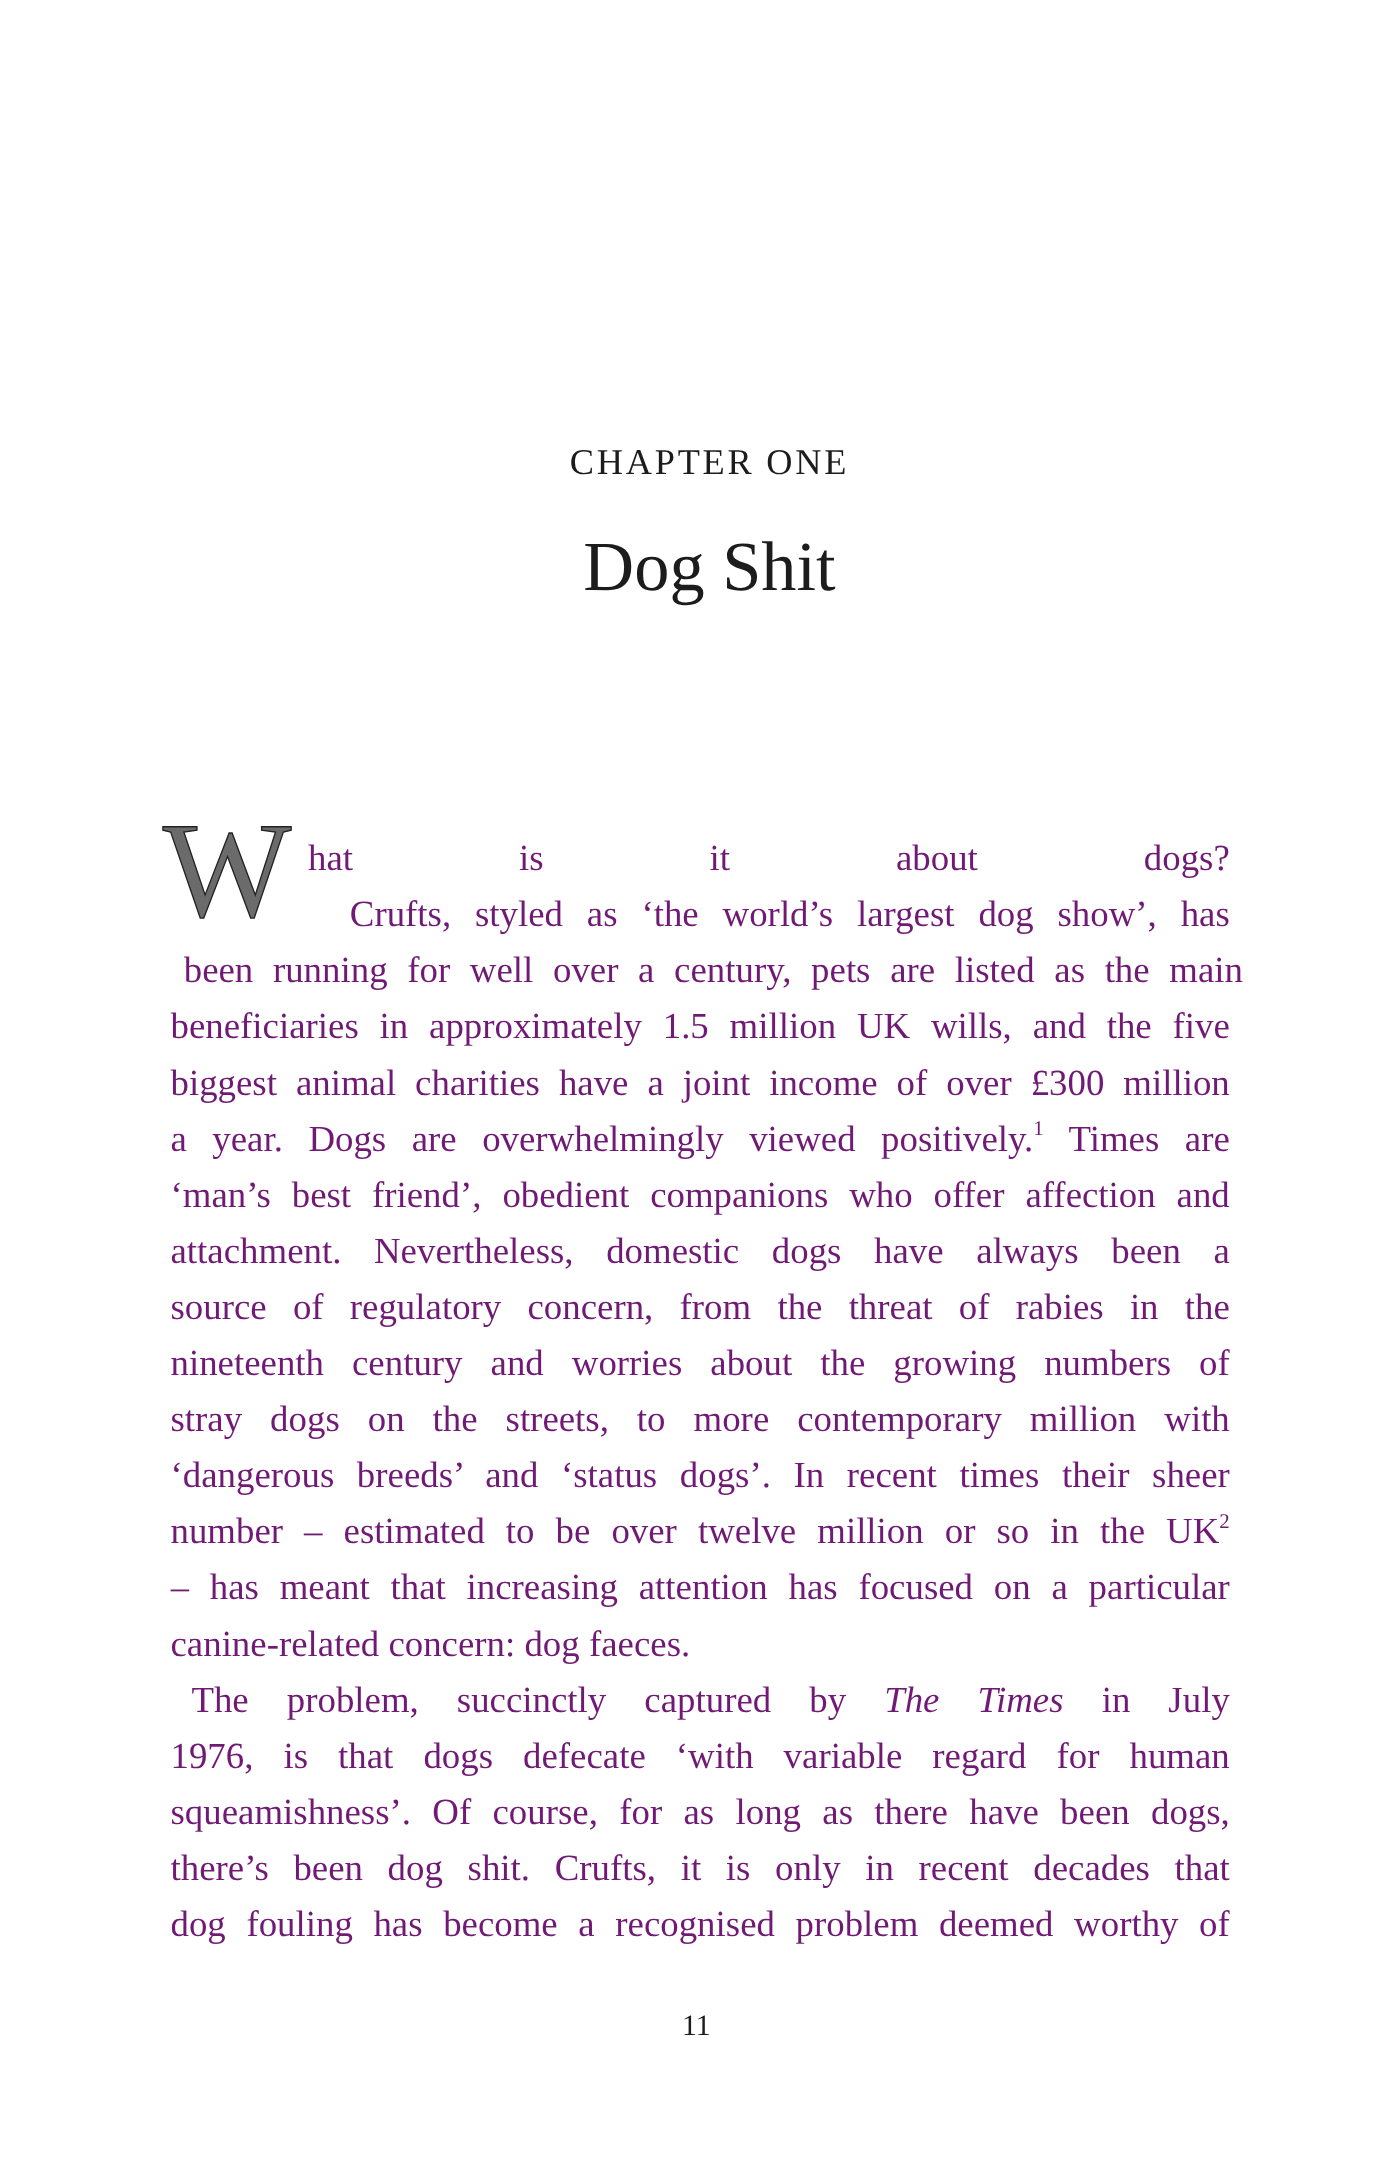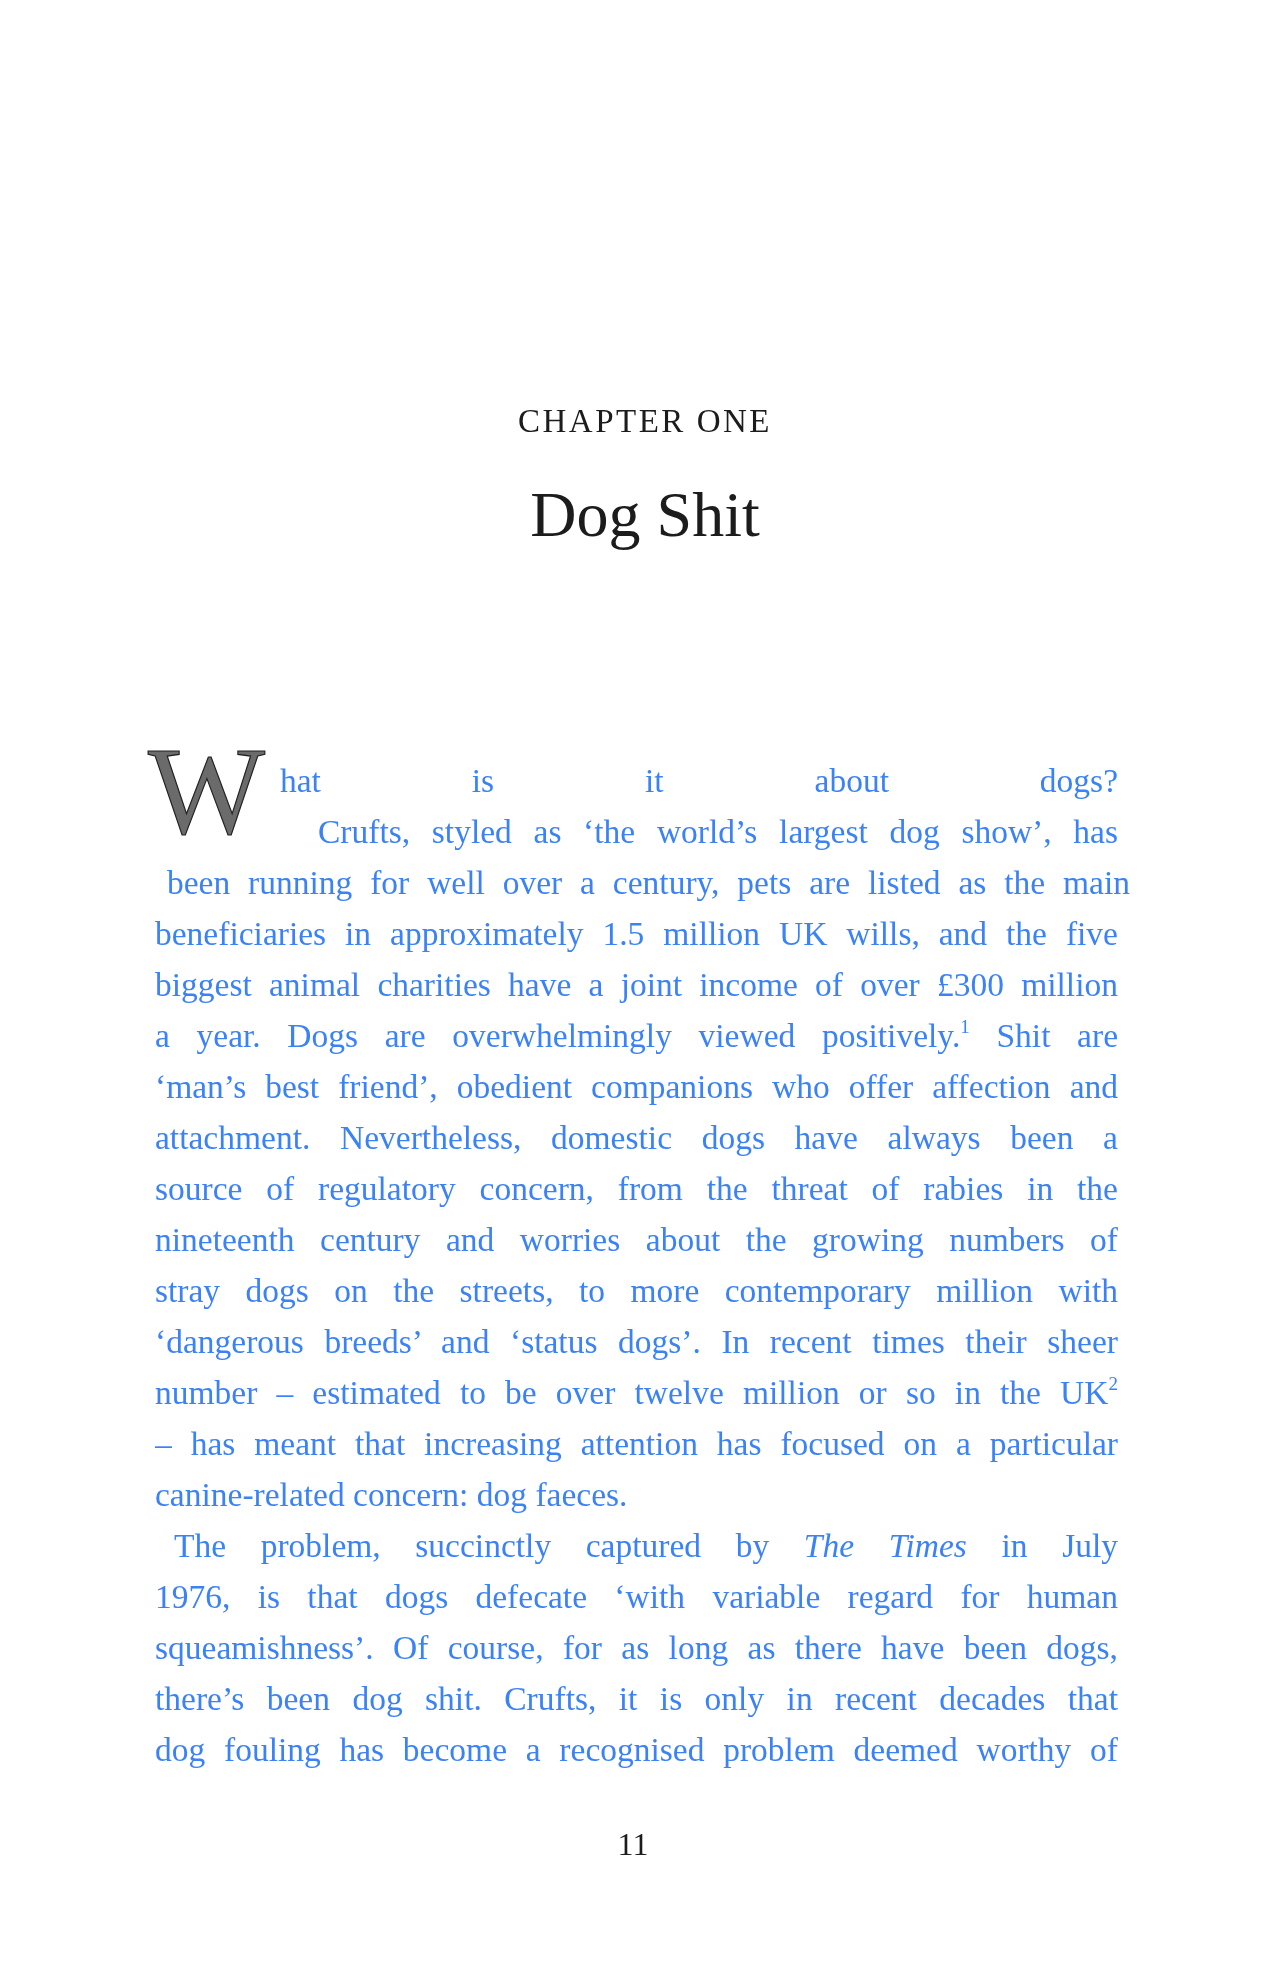--- a/index.html
+++ b/index.html
@@ -50,21 +50,21 @@
     .line {
       position: absolute;
       left: 0;
       width: 963px;
       height: 51px;
       font-size: 33.5px;
       line-height: 51px;
       white-space: nowrap;
       text-align: justify;
       text-align-last: justify;
-      color: #3b82f6;
+      color: #701a75;
     }
     .line.last {
       text-align-last: left;
     }
     .line.indent-drop {
       left: 125px;
       width: 838px;
     }
     .line.indent-drop2 {
       left: 163px;
@@ -88,42 +88,42 @@
       line-height: 0;
       vertical-align: 14px;
     }
     em { font-style: italic; }
     .page-number {
       position: absolute;
       left: 0;
       width: 1266px;
       top: 1826px;
       text-align: center;
-      font-size: 32px;
+      font-size: 27px;
       color: #1c1c1c;
     }
   </style>
 </head>
 <body>
 
 <div class="page">
 
   <div class="chapter-label">CHAPTER ONE</div>
   <div class="chapter-title">Dog Shit</div>
 
   <div class="dropcap">W</div>
 
   <div class="body-text">
 
     <div class="line indent-drop" style="top: 0px; white-space: normal; overflow: hidden;">hat is it about dogs?</div>
     <div class="line indent-drop2" style="top: 51px; white-space: normal; overflow: hidden;">Crufts, styled as ‘the world’s largest dog show’, has</div>
     <div class="line" style="top: 102px; white-space: normal; overflow: hidden; margin-left: 12px;">been running for well over a century, pets are listed as the main</div>
     <div class="line" style="top: 153px; white-space: normal; overflow: hidden;">beneficiaries in approximately 1.5 million UK wills, and the five</div>
     <div class="line" style="top: 204px; white-space: normal; overflow: hidden;">biggest animal charities have a joint income of over £300 million</div>
-    <div class="line" style="top: 255px; white-space: normal; overflow: hidden;"><span>a year. Dogs are overwhelmingly viewed positively.</span><sup>1</sup><span> Shit are</span></div>
+    <div class="line" style="top: 255px; white-space: normal; overflow: hidden;"><span>a year. Dogs are overwhelmingly viewed positively.</span><sup>1</sup><span> Times are</span></div>
     <div class="line" style="top: 306px; white-space: normal; overflow: hidden;">‘man’s best friend’, obedient companions who offer affection and</div>
     <div class="line" style="top: 357px; white-space: normal; overflow: hidden;">attachment. Nevertheless, domestic dogs have always been a</div>
     <div class="line" style="top: 408px; white-space: normal; overflow: hidden;">source of regulatory concern, from the threat of rabies in the</div>
     <div class="line" style="top: 459px; white-space: normal; overflow: hidden;">nineteenth century and worries about the growing numbers of</div>
     <div class="line" style="top: 510px; white-space: normal; overflow: hidden;">stray dogs on the streets, to more contemporary million with</div>
     <div class="line" style="top: 561px; white-space: normal; overflow: hidden;">‘dangerous breeds’ and ‘status dogs’. In recent times their sheer</div>
     <div class="line" style="top: 612px; white-space: normal; overflow: hidden;"><span>number – estimated to be over twelve million or so in the UK</span><sup>2</sup><span></span></div>
     <div class="line" style="top: 663px; white-space: normal; overflow: hidden;">– has meant that increasing attention has focused on a particular</div>
     <div class="line last" style="top: 714px; white-space: normal; overflow: hidden;">canine-related concern: dog faeces.</div>
 

